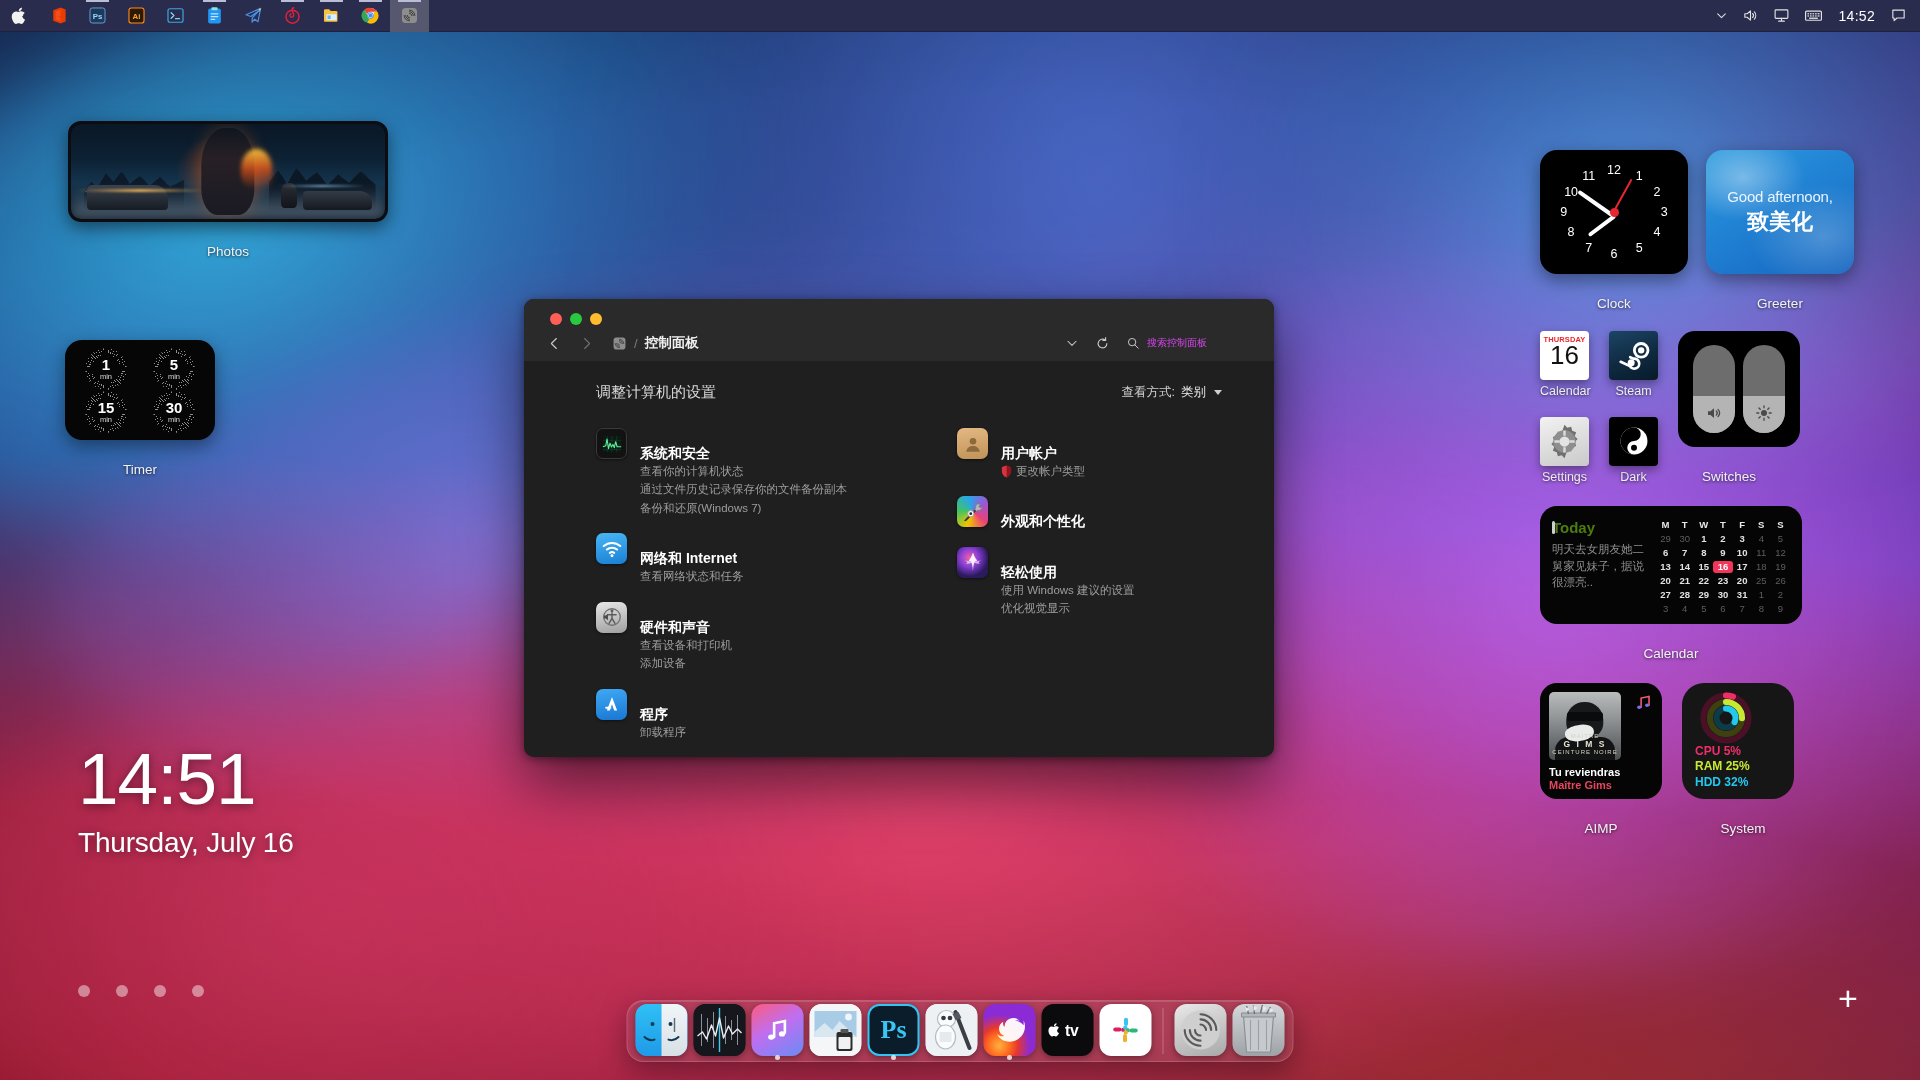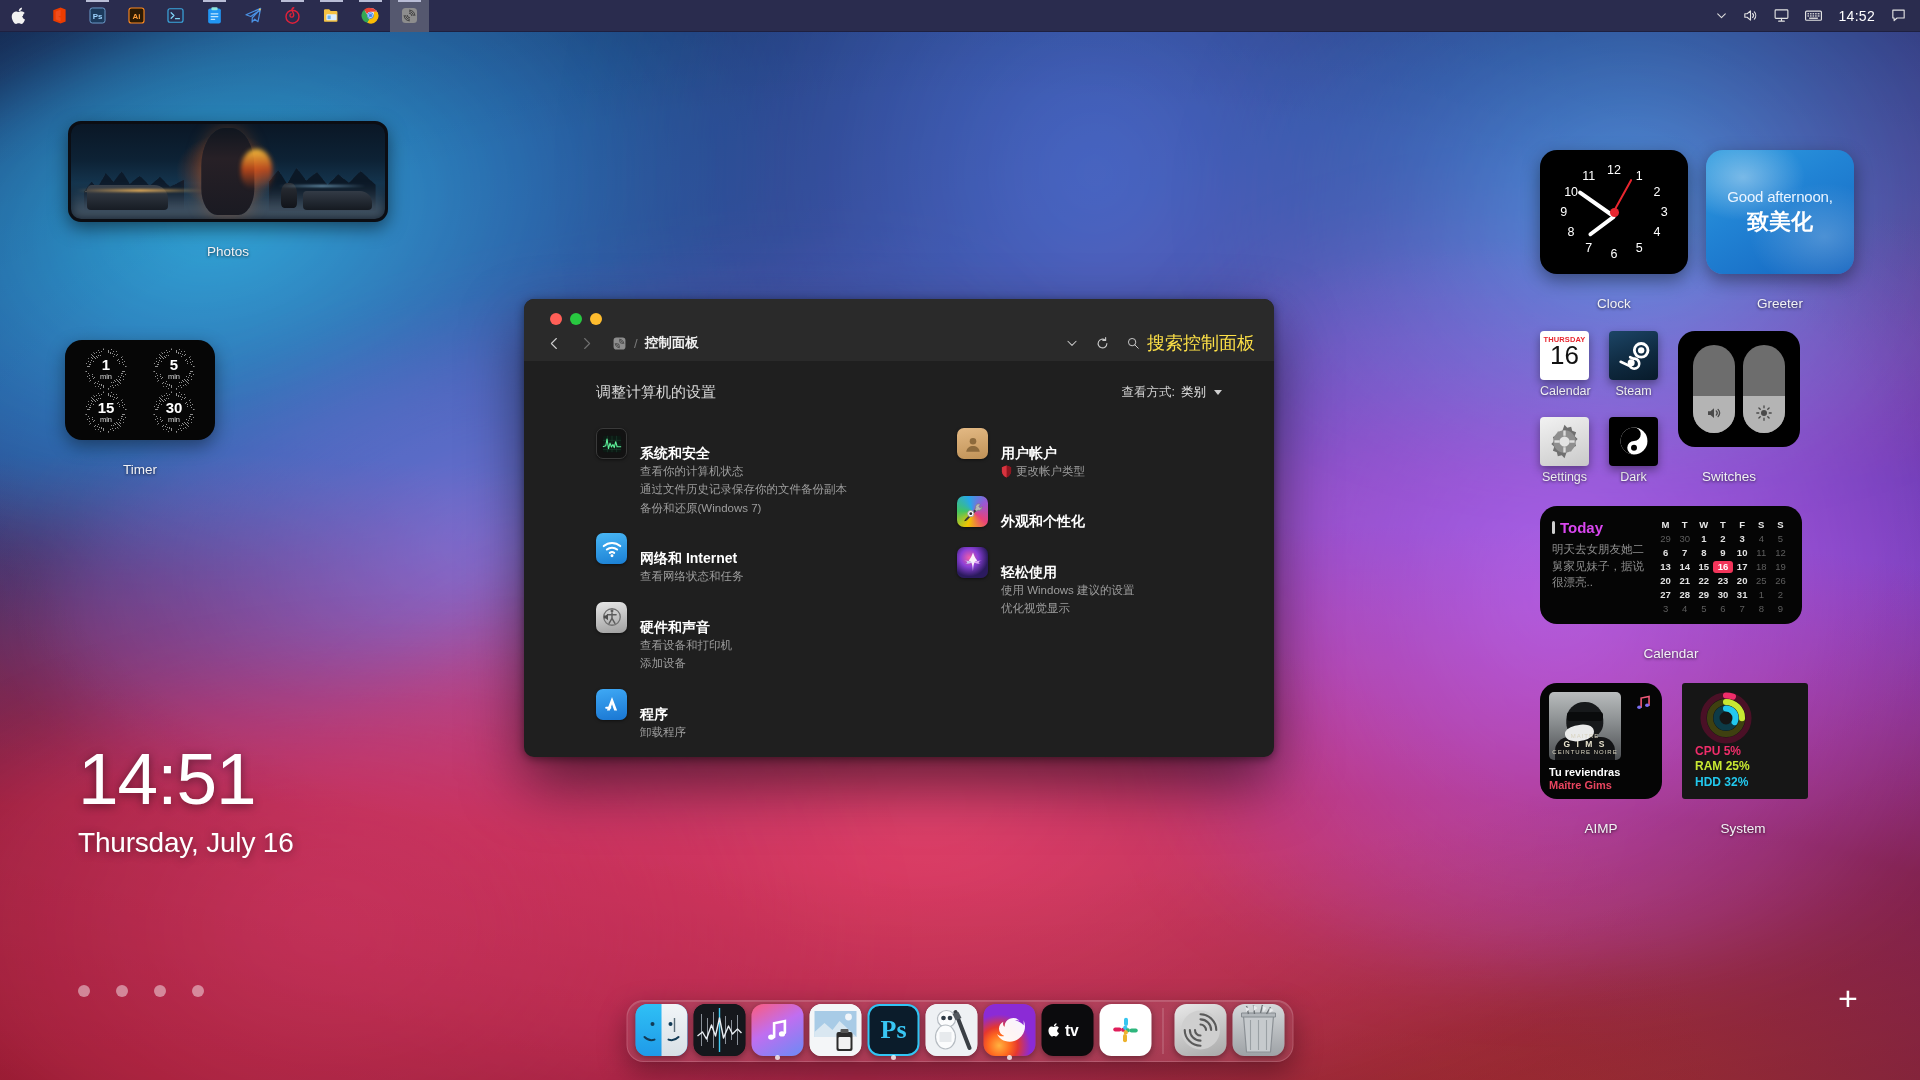--- a/index.html
+++ b/index.html
@@ -195,21 +195,21 @@
   .sw-card { width:122px; height:116px; background:#000; border-radius:17px; display:flex;
      align-items:center; justify-content:center; gap:8px; }
   .sw-pill { width:42px; height:88px; border-radius:21px; background:#6d6d6d; position:relative; overflow:hidden; }
   .sw-fill { position:absolute; left:0; right:0; bottom:0; height:42%; background:#b4b4b4; }
   .sw-ico { position:absolute; left:50%; bottom:11px; transform:translateX(-50%); z-index:2; }
 
   .w-today { width:262px; margin-top:22px; }
   .today-card { width:262px; height:118px; background:#050505; border-radius:17px;
      display:flex; padding:13px 12px; gap:6px; }
   .today-left { width:98px; }
-  .today-h { color:#d946ef; font-size:15px; font-weight:700; position:relative; padding-left:8px; }
+  .today-h { color:#4d7c0f; font-size:15px; font-weight:700; position:relative; }
   .today-h::before { content:""; position:absolute; left:0; top:2px; bottom:2px; width:2.5px;
      background:#cfcfcf; border-radius:2px; }
   .today-note { color:#8f8f8f; font-size:11.5px; line-height:1.45; margin-top:5px; }
   .mini-cal { flex:1; }
   .mc-grid { display:grid; grid-template-columns:repeat(7,1fr); row-gap:2px; }
   .mc-h { color:#e8e8e8; font-size:9.5px; font-weight:700; text-align:center; }
   .mc-d { color:#e2e2e2; font-size:9.5px; font-weight:600; text-align:center; line-height:12px;}
   .mc-d.mute { color:#5e5e5e; font-weight:500; }
   .mc-d.today { background:#f2355a; color:#fff; border-radius:3px; }
 
@@ -226,21 +226,21 @@
   .ac-body { position:absolute; left:8%; bottom:0; width:84%; height:34%;
      background:#121315; border-radius:14px 14px 0 0; }
   .ac-txt { position:absolute; left:0; right:0; bottom:5px; text-align:center;
      color:#d8d3bf; font-size:6px; letter-spacing:1px; }
   .ac-txt b { display:block; font-size:8.5px; letter-spacing:2px; color:#e7e2cd; }
   .aimp-title { color:#fff; font-size:11px; font-weight:600; margin-top:6px; white-space:nowrap; }
   .aimp-artist { color:#e8455f; font-size:11px; font-weight:600; margin-top:1px; white-space:nowrap;}
   .aimp-note { position:absolute; right:9px; top:10px; font-size:19px; }
 
   .w-system { width:122px; margin-top:22px; }
-  .sys-card { width:126px; height:116px; background:#161616; border-radius:3px; padding:9px; }
+  .sys-card { width:112px; height:116px; background:#161616; border-radius:22px; padding:9px; }
   .sys-rings { width:58px; height:52px; margin:0 auto 0 6px; position:relative; }
   .sys-line { font-size:12px; font-weight:700; line-height:1.28; margin-left:4px; }
 
   
   #cpwin {
     position:absolute; left:524px; top:299px; width:750px; height:458px;
     background:#1f1f1f; border-radius:10px; z-index:40; overflow:hidden;
     box-shadow:0 26px 60px rgba(0,0,0,.55), 0 2px 10px rgba(0,0,0,.45);
   }
   .cp-titlebar { height:62px; background:#2a2a2a; position:relative; }
@@ -252,21 +252,21 @@
   .cp-nav { display:flex; gap:8px; margin-right:14px; }
   .navbtn { width:24px; height:24px; display:flex; align-items:center; justify-content:center;
      color:#bdbdbd; }
   .cp-crumb { display:flex; align-items:center; gap:7px; }
   .crumb-ico { width:15px; height:15px; }
   .crumb-sep { color:#7a7a7a; font-size:13px; }
   .crumb-txt { color:#efefef; font-size:13.5px; font-weight:700; }
   .cp-tools-right { margin-left:auto; display:flex; align-items:center; gap:16px; }
   .tool-ic { color:#c6c6c6; display:flex; align-items:center; justify-content:center; }
   .cp-search { display:flex; align-items:center; gap:7px; width:130px; }
-  .cp-search-ph { color:#fde047; font-size:18px;text-align:right; }
+  .cp-search-ph { color:#d946ef; font-size:10px;text-align:right; }
 
   .cp-body { padding:22px 52px 0 72px; position:relative; }
   .cp-headrow { display:flex; align-items:center; }
   .cp-h1 { color:#d8d8d8; font-size:15px; }
   .cp-view { margin-left:auto; display:flex; align-items:center; gap:6px; }
   .cp-view-lbl { color:#cfcfcf; font-size:12.5px; }
   .cp-view-val { color:#e8e8e8; font-size:12.5px; }
   .cp-caret { width:0;height:0;border-left:4px solid transparent;border-right:4px solid transparent;
      border-top:5px solid #cfcfcf; margin-left:2px; }
 

